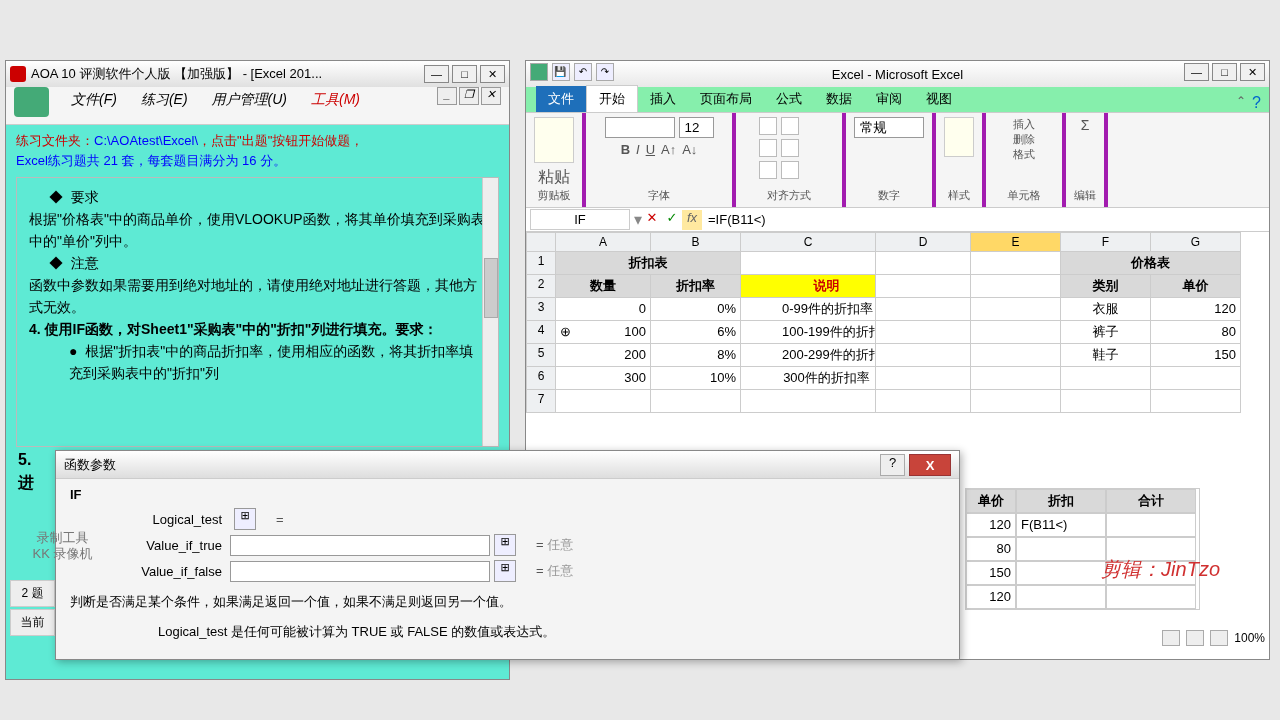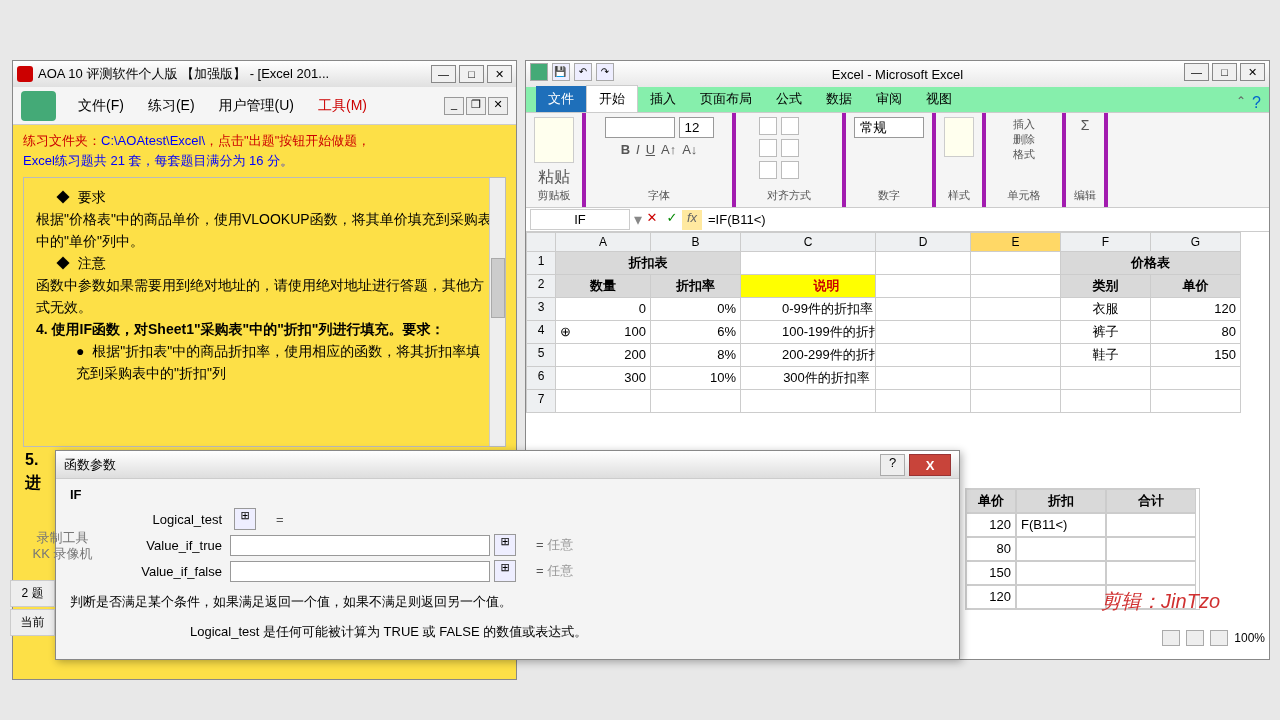--- a/index.html
+++ b/index.html
@@ -1,24 +1,24 @@
 <!DOCTYPE html>
 <html><head>
 <meta charset="utf-8">
 <style>
 * { margin:0; padding:0; box-sizing:border-box; font-family:"Microsoft YaHei","SimSun",Arial,sans-serif; }
 body { width:1280px; height:720px; background:#e8e8e8; position:relative; overflow:hidden; }
 
 
-.aoa-window { position:absolute; left:12px; top:60px; width:505px; height:620px; background:#fde047; border:1px solid #888; }
+.aoa-window { position:absolute; left:5px; top:60px; width:505px; height:620px; background:#5eead4; border:1px solid #888; }
 .aoa-title { height:26px; background:linear-gradient(#fff,#e0e0e0); display:flex; align-items:center; padding:0 4px; font-size:13px; }
 .aoa-title .icon { width:16px; height:16px; background:#c00; border-radius:3px; margin-right:5px; }
 .aoa-title .spacer { flex:1; }
 .win-btn { width:25px; height:18px; border:1px solid #888; margin-left:3px; text-align:center; font-size:11px; line-height:16px; background:#f0f0f0; cursor:pointer; }
-.aoa-menu { height:38px; display:flex; align-items:center; padding:0 8px; background:#f5f5f5; border-bottom:1px solid #ccc; }
+.aoa-menu { height:38px; display:flex; padding:0 8px; background:#f5f5f5; border-bottom:1px solid #ccc;font-style:italic; }
 .aoa-logo { width:35px; height:30px; background:#4a7; border-radius:4px; margin-right:10px; }
 .menu-item { padding:4px 12px; font-size:14px; cursor:pointer; }
 .menu-item.red { color:#c00; }
 .aoa-mini { display:flex; margin-left:auto; }
 .aoa-mini .mb { width:20px; height:18px; border:1px solid #999; margin-left:2px; font-size:11px; text-align:center; background:#eee; cursor:pointer; }
 .aoa-info { padding:6px 10px; font-size:13px; line-height:20px; }
 .aoa-info .blue { color:#00f; }
 .aoa-info .red { color:#c00; }
 .aoa-body { margin:0 10px; border:1px solid #bbb; height:270px; padding:8px 12px; font-size:14px; line-height:22px; overflow:hidden; position:relative; }
 .aoa-body .bullet { margin-left:20px; }
@@ -77,21 +77,21 @@
 .dlg-fn { font-weight:bold; margin-bottom:6px; }
 .dlg-row { display:flex; align-items:center; margin:4px 0; }
 .dlg-label { width:160px; text-align:right; padding-right:8px; }
 .dlg-input { width:260px; border:1px solid #999; padding:2px 5px; background:#fff; }
 .dlg-ref { width:22px; height:22px; border:1px solid #999; background:#eef; margin-left:4px; font-size:11px; text-align:center; cursor:pointer; }
 .dlg-eq { margin-left:20px; color:#555; }
 .dlg-desc { margin-top:10px; line-height:20px; }
 
 
 .watermark-kk { position:absolute; left:20px; top:530px; width:85px; font-size:13px; color:#777; text-align:center; line-height:16px; }
-.watermark-jt { position:absolute; right:60px; top:588px; font-size:20px; font-style:italic; color:#d03030; }
+.watermark-jt { position:absolute; right:60px; top:556px; font-size:20px; font-style:italic; color:#d03030; }
 .lower-panel { position:absolute; left:965px; top:488px; width:235px; border:1px solid #ccc; background:#fff; }
 .lp-row { display:flex; height:24px; }
 .lp-cell { border:1px solid #ccc; width:50px; font-size:13px; text-align:right; padding:0 4px; line-height:22px; }
 .lp-cell.w{width:90px;}
 .lp-hdr{background:#d9d9d9;font-weight:bold;text-align:center;}
 .status-bar { position:absolute; left:965px; top:628px; width:300px; height:20px; display:flex; align-items:center; font-size:12px; gap:6px; }
 .sb-btn { width:18px; height:16px; border:1px solid #aaa; background:#eee; }
 .left-tabs { position:absolute; left:10px; top:580px; width:45px; }
 .lt { border:1px solid #ccc; background:#eee; font-size:12px; padding:4px; text-align:center; margin-bottom:2px; }
 </style>
@@ -370,21 +370,21 @@
       <div class="dlg-ref">⊞</div>
       <div class="dlg-eq"><span>=</span>&nbsp;<span style="color:#999">任意</span></div>
     </div>
     <div class="dlg-row">
       <div class="dlg-label">Value_if_false</div>
       <input class="dlg-input" value="" style="">
       <div class="dlg-ref">⊞</div>
       <div class="dlg-eq"><span>=</span>&nbsp;<span style="color:#999">任意</span></div>
     </div>
     <div class="dlg-desc">判断是否满足某个条件，如果满足返回一个值，如果不满足则返回另一个值。</div>
-    <div class="dlg-desc" style="margin-left:120px">Logical_test    是任何可能被计算为 TRUE 或 FALSE 的数值或表达式。</div>
+    <div class="dlg-desc" style="margin-left:88px">Logical_test    是任何可能被计算为 TRUE 或 FALSE 的数值或表达式。</div>
   </div>
 </div>
 
 <div class="watermark-kk">
   <div>录制工具</div>
   <div>KK 录像机</div>
 </div>
 <div class="watermark-jt">剪辑：JinTzo</div>
 
 </body></html>

